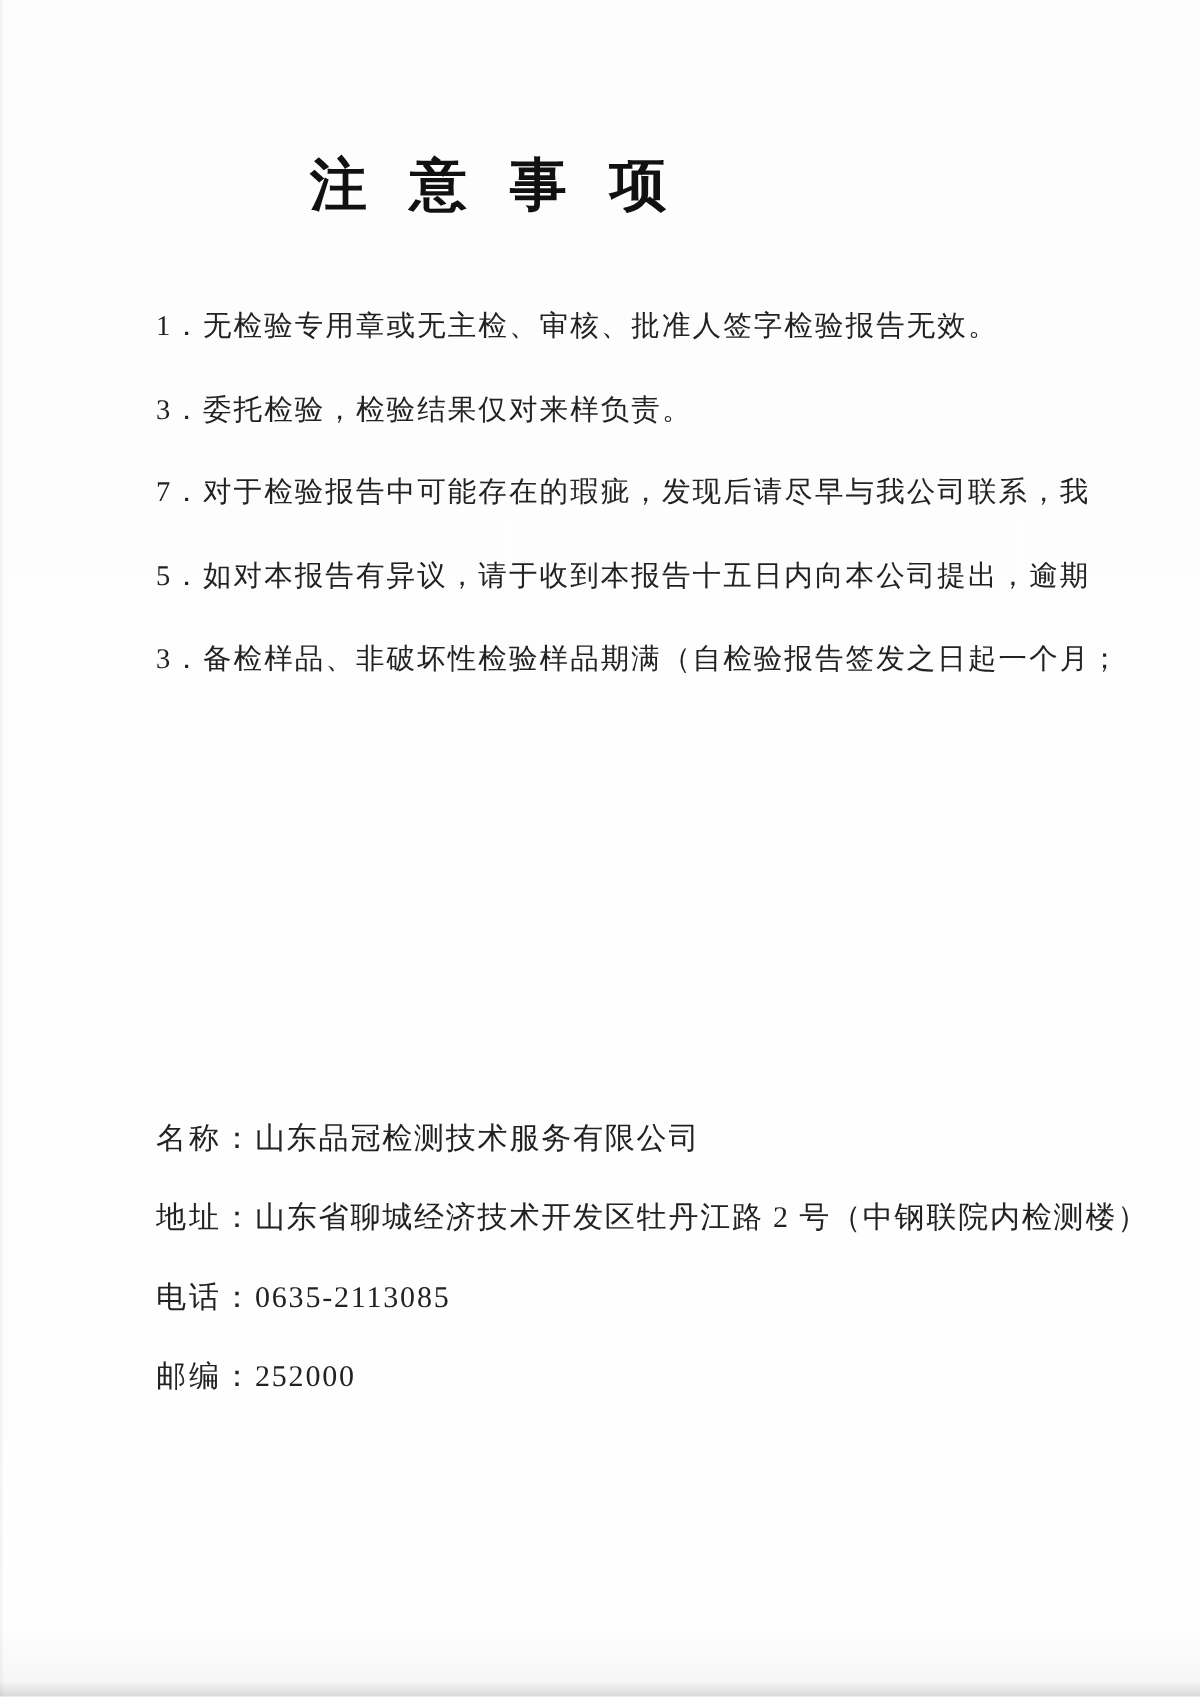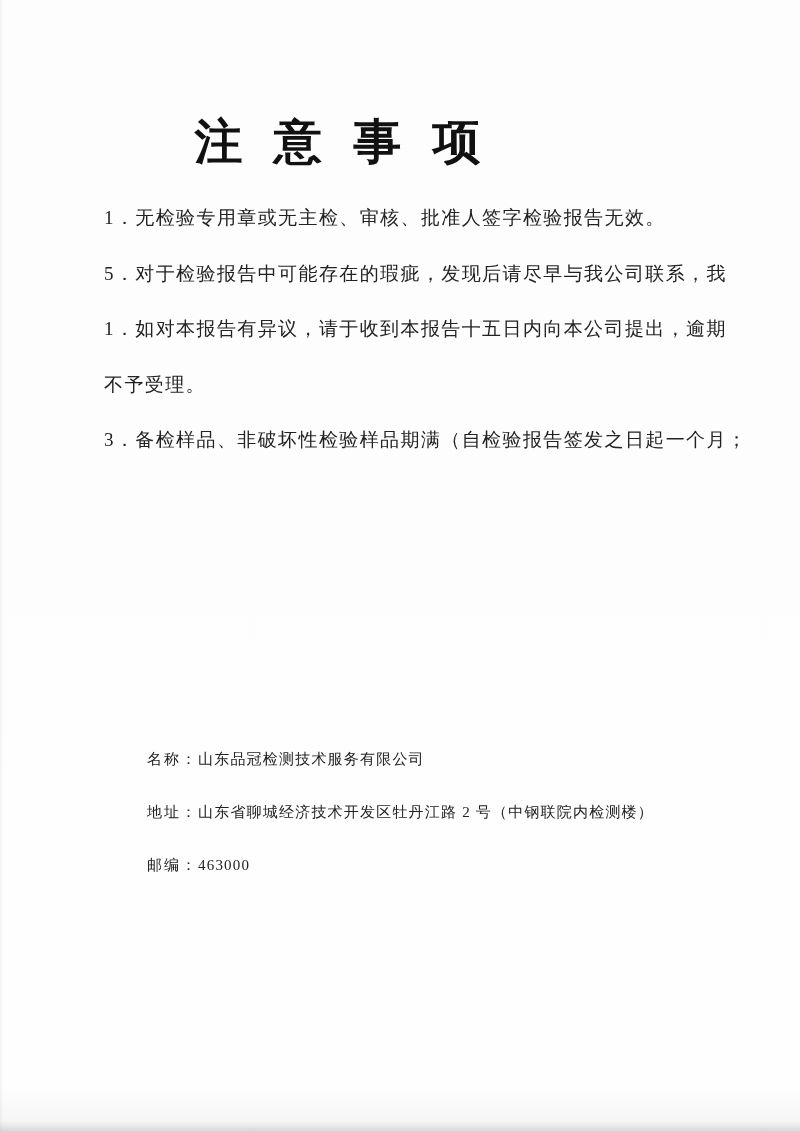--- a/index.html
+++ b/index.html
@@ -14,49 +14,48 @@
   .page {
     position:absolute; inset:0;
     background:linear-gradient(180deg,#fdfdfd 0%,#fefefe 96%,#f4f4f4 100%);
   }
   .doc-title {
     position:absolute;
     top:98px; left:0; width:660px;
     text-align:center;
     font-family:"Liberation Sans","DejaVu Sans",sans-serif;
     font-weight:bold;
-    font-size:48px;
+    font-size:38px;
     letter-spacing:9px;
     color:#111;
-    margin:12px;
+    margin:0;
   }
   .notes {
     position:absolute;
     left:104px; top:190px;
     width:600px;
   }
   .note-line {
     font-size:19px;
     line-height:55.5px;
     letter-spacing:1.4px;
     white-space:nowrap;
     color:#222;
   }
   .contact {
     position:absolute;
     left:104px; top:733px;
     width:600px;
   }
   .contact-line {
-    font-size:15px;
+    font-size:20px;
     line-height:53px;
     letter-spacing:1.2px;
     white-space:nowrap;
     color:#222;
-    margin-left:43px;
   }
   .contact-line .label { letter-spacing:2px; }
   .scan-shadow-bottom {
     position:absolute;
     left:0; right:0; bottom:0; height:10px;
     background:linear-gradient(180deg, rgba(0,0,0,0) 0%, rgba(120,120,120,0.22) 100%);
     pointer-events:none;
   }
   .scan-edge-left {
     position:absolute;
@@ -67,33 +66,36 @@
 </style>
 </head>
 <body>
 
 <div class="page">
 
   <h1 class="doc-title">注 意 事 项</h1>
 
   <div class="notes">
     <div class="note-line">1．无检验专用章或无主检、审核、批准人签字检验报告无效。</div>
-    <div class="note-line">5．对于检验报告中可能存在的瑕疵，发现后请尽早与我公司联系，我</div>
-    <div class="note-line">1．如对本报告有异议，请于收到本报告十五日内向本公司提出，逾期</div>
-    <div class="note-line">不予受理。</div>
+    <div class="note-line">3．委托检验，检验结果仅对来样负责。</div>
+    <div class="note-line">7．对于检验报告中可能存在的瑕疵，发现后请尽早与我公司联系，我</div>
+    <div class="note-line">5．如对本报告有异议，请于收到本报告十五日内向本公司提出，逾期</div>
     <div class="note-line">3．备检样品、非破坏性检验样品期满（自检验报告签发之日起一个月；</div>
   </div>
 
   <div class="contact">
     <div class="contact-line">
       <span class="label">名称：</span><span>山东品冠检测技术服务有限公司</span>
     </div>
     <div class="contact-line">
       <span class="label">地址：</span><span>山东省聊城经济技术开发区牡丹江路 2 号（中钢联院内检测楼）</span>
     </div>
     <div class="contact-line">
-      <span class="label">邮编：</span><span>463000</span>
+      <span class="label">电话：</span><span>0635-2113085</span>
+    </div>
+    <div class="contact-line">
+      <span class="label">邮编：</span><span>252000</span>
     </div>
   </div>
 
   <div class="scan-edge-left"></div>
   <div class="scan-shadow-bottom"></div>
 </div>
 
 </body></html>

